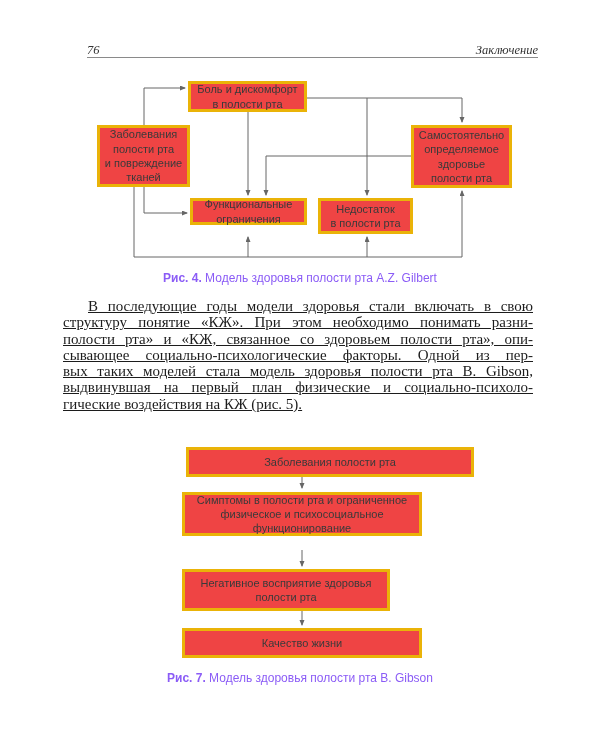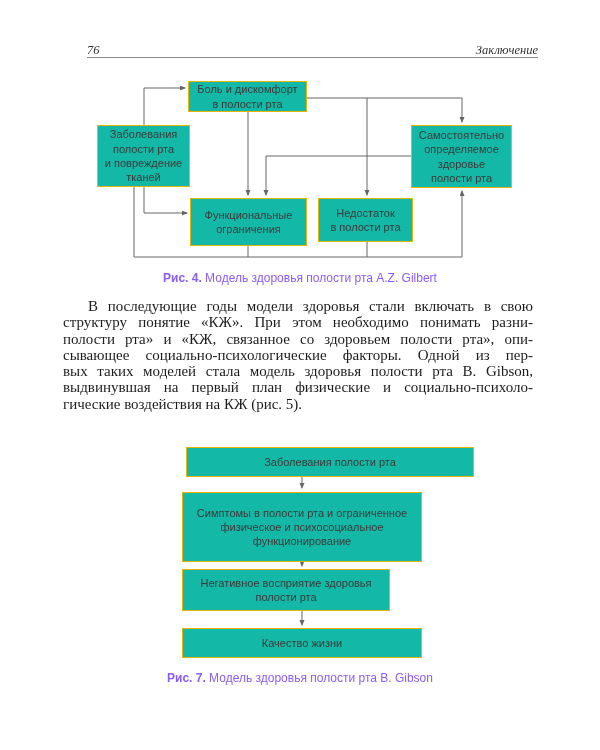--- a/index.html
+++ b/index.html
@@ -26,41 +26,41 @@
     color: #333;
     border-bottom: 1px solid #8a8a8a;
   }
 
   
   .fig { position: absolute; margin: 0; }
   .fig svg { position: absolute; left: 0; top: 0; }
   .dbox {
     position: absolute;
     box-sizing: border-box;
-    border: 1px solid #eab308;
-    background: #14b8a6;
+    border: 3px solid #eab308;
+    background: #ef4444;
     display: flex;
     align-items: center;
     justify-content: center;
     text-align: center;
     white-space: pre-line;
     font: 11px/1.3 "Liberation Sans", sans-serif;
     color: #3a3a3a;
   }
   .fig4 { left: 93px; top: 79px; width: 424px; height: 182px; }
   .fig5 { left: 182px; top: 447px; width: 240px; height: 211px; }
 
   .b-pain     { left: 95px;  top: 2px;   width: 119px; height: 31px; }
   .b-disease  { left: 4px;   top: 46px;  width: 93px;  height: 62px; }
   .b-self     { left: 318px; top: 46px;  width: 101px; height: 63px; text-align: center; }
-  .b-func     { left: 97px;  top: 119px; width: 117px; height: 48px; }
-  .b-defect   { left: 225px; top: 119px; width: 95px;  height: 44px; }
+  .b-func     { left: 97px;  top: 119px; width: 117px; height: 27px; }
+  .b-defect   { left: 225px; top: 119px; width: 95px;  height: 36px; }
 
   .b5-1 { left: 4px; top: 0px;   width: 288px; height: 30px; }
-  .b5-2 { left: 0; top: 45px;  width: 240px; height: 70px; }
+  .b5-2 { left: 0; top: 45px;  width: 240px; height: 44px; }
   .b5-3 { left: 0; top: 122px; width: 208px; height: 42px; }
   .b5-4 { left: 0; top: 181px; width: 240px; height: 30px; }
 
   .caption {
     position: absolute;
     left: 0;
     width: 600px;
     margin: 0;
     text-align: center;
     font: 12px/14px "Liberation Sans", sans-serif;
@@ -71,20 +71,21 @@
   .caption b { font-weight: 700; }
 
   
   .bodytext {
     position: absolute;
     left: 63px;
     top: 298px;
     width: 470px;
     font: 15px/16.3px "Liberation Serif", serif;
     color: #1c1c1c;
+    text-decoration: underline;
   }
   .bodytext .ln {
     text-align: justify;
     text-align-last: justify;
   }
   .bodytext .ln.first { text-indent: 25px; }
   .bodytext .ln.last  { text-align-last: left; }
 </style>
 </head>
 <body>

